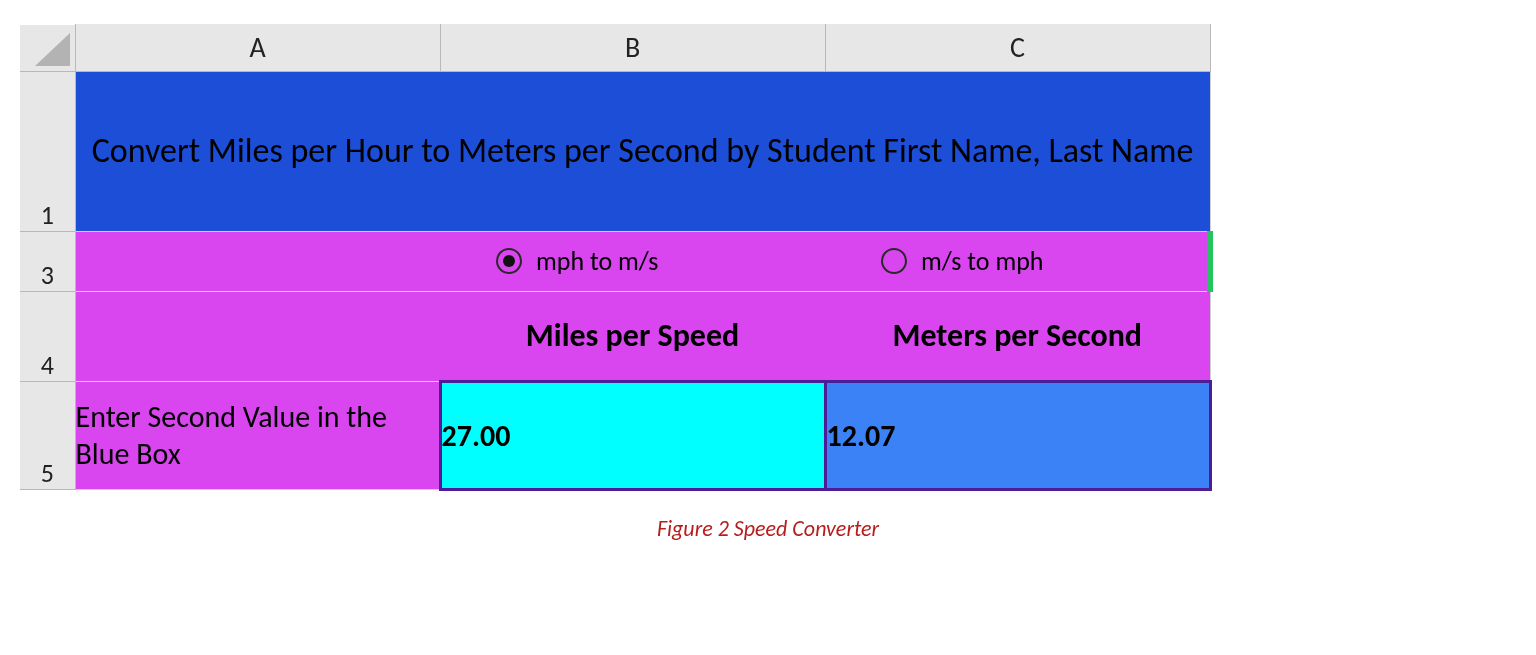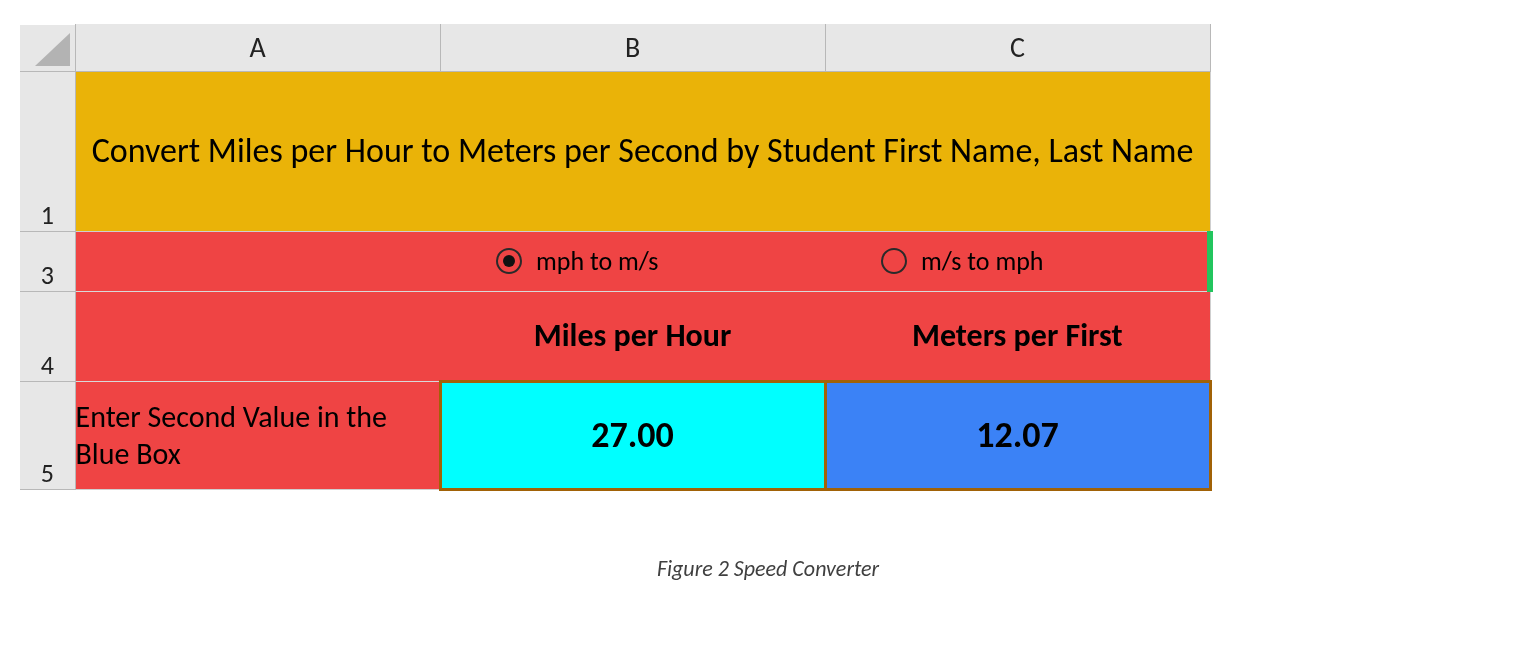--- a/index.html
+++ b/index.html
@@ -52,28 +52,28 @@
     font-size: 26px;
     font-weight: 400;
     color: #222;
     border-right: 1px solid #b8b8b8;
     border-bottom: 1px solid #b8b8b8;
     padding-bottom: 4px;
   }
 
   
   .cell {
-    background: #ef4444;
+    background: #d946ef;
     vertical-align: middle;
     box-sizing: border-box;
   }
 
   
   .title-cell {
-    background: #eab308;
+    background: #1d4ed8;
     text-align: center;
     font-size: 34px;
     line-height: 1.45;
     padding: 22px 24px 18px 24px;
     border-right: 1px solid #cfcfcf;
     border-bottom: 1px solid #cfcfcf;
   }
   .row1-hdr { height: 160px; }
 
   
@@ -118,35 +118,34 @@
   
   .row5-hdr { height: 108px; }
   .row5-label {
     font-size: 30px;
     line-height: 1.25;
     padding: 8px 10px 8px 8px;
     text-align: left;
     border-bottom: 1px solid #cfcfcf;
   }
   .input-box, .output-box {
-    text-align: center;
-    font-size: 36px;
+    font-size: 30px;
     font-weight: 700;
-    border: 3px solid #a16207;
+    border: 3px solid #4c1d95;
     box-sizing: border-box;
   }
   .input-box  { background: #00ffff; }
   .output-box { background: #3b82f6; }
 
   .caption {
     text-align: center;
-    color: #404040;
+    color: #b91c1c;
     font-style: italic;
     font-size: 22px;
-    margin-top: 64px;
+    margin-top: 24px;
     margin-bottom: 30px;
   }
 </style>
 </head>
 <body>
 
 <table class="sheet">
   <colgroup>
     <col class="col-rowhdr">
     <col class="col-A">
@@ -186,22 +185,22 @@
       <span class="radio-wrap">
         <span id="radio2" class="radio"></span>
         <span>m/s to mph</span>
       </span>
     </td>
   </tr>
 
   <tr>
     <td class="rowhdr row4-hdr">4</td>
     <td class="cell row4-A"></td>
-    <td class="cell unit-hdr">Miles per Hour</td>
-    <td class="cell unit-hdr row4-last">Meters per First</td>
+    <td class="cell unit-hdr">Miles per Speed</td>
+    <td class="cell unit-hdr row4-last">Meters per Second</td>
   </tr>
 
   <tr>
     <td class="rowhdr row5-hdr">5</td>
     <td class="cell row5-label">Enter Second Value in the Blue Box</td>
     <td class="cell input-box">27.00</td>
     <td class="cell output-box">12.07</td>
   </tr>
 </tbody>
   </table>

